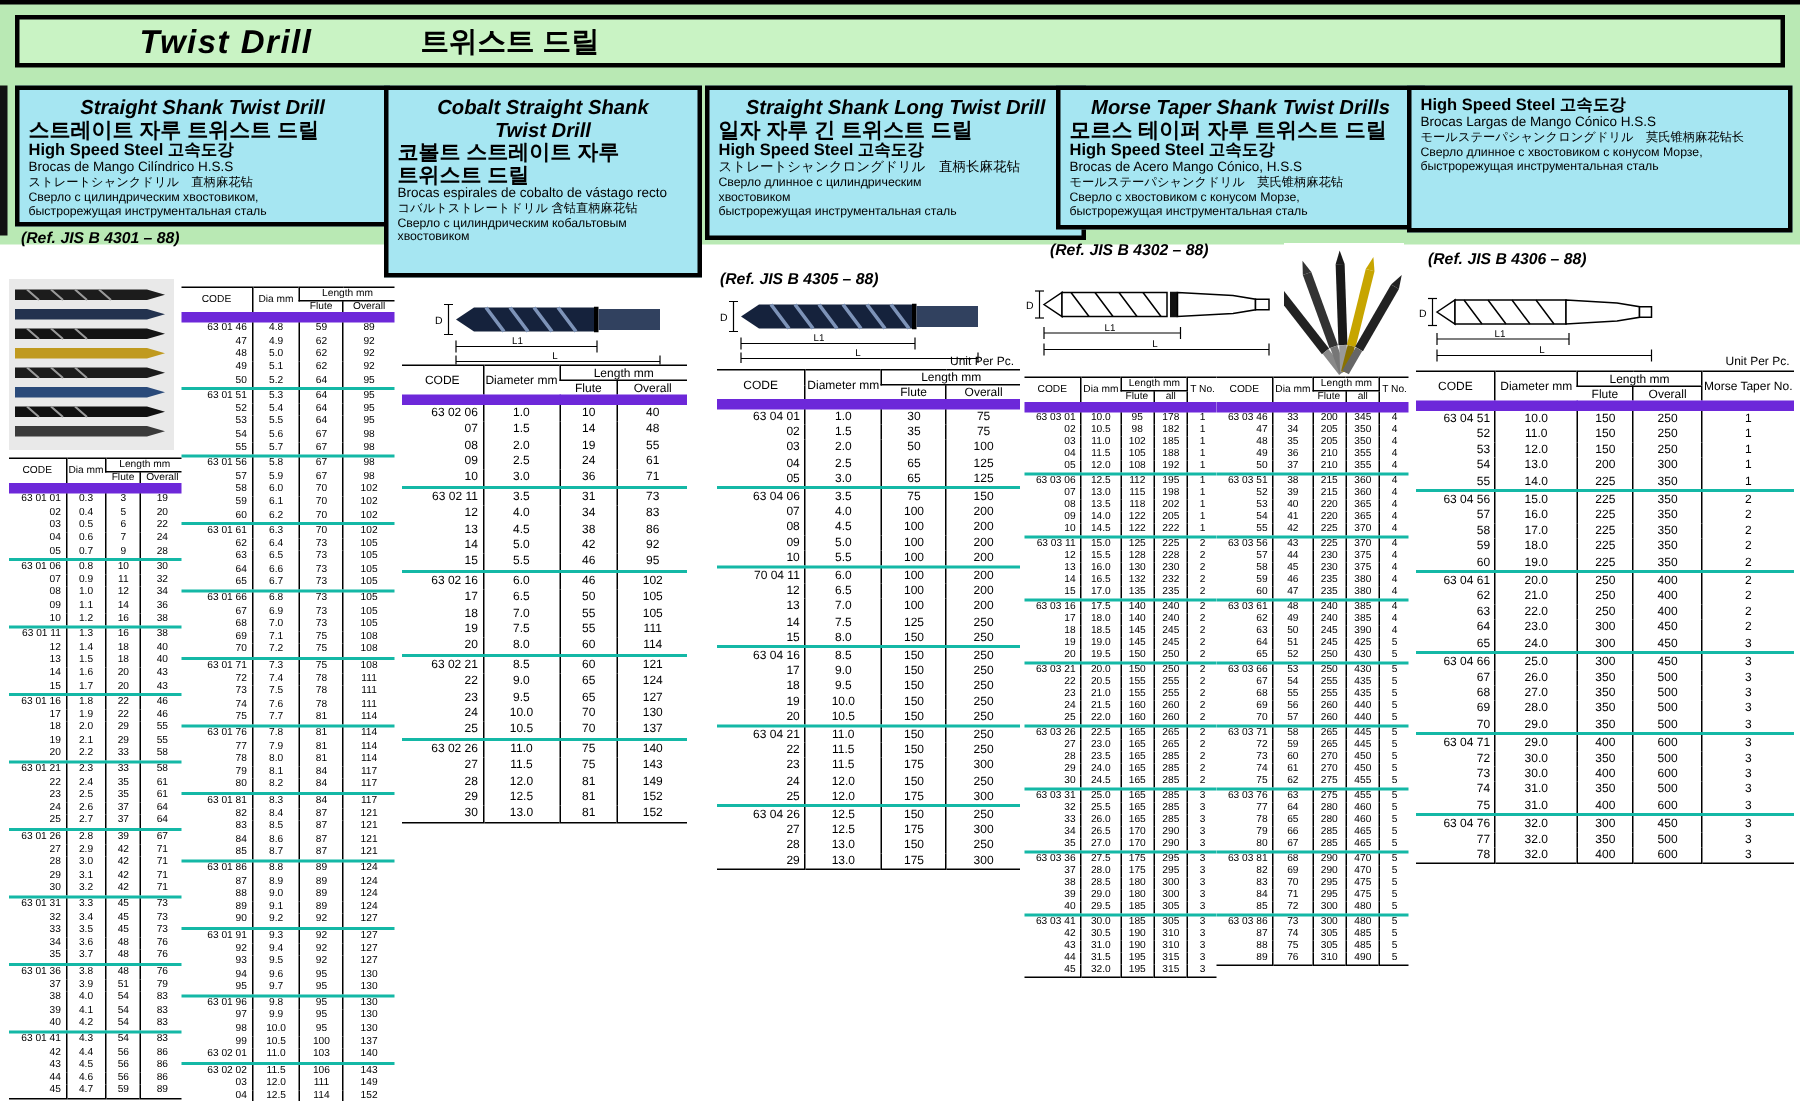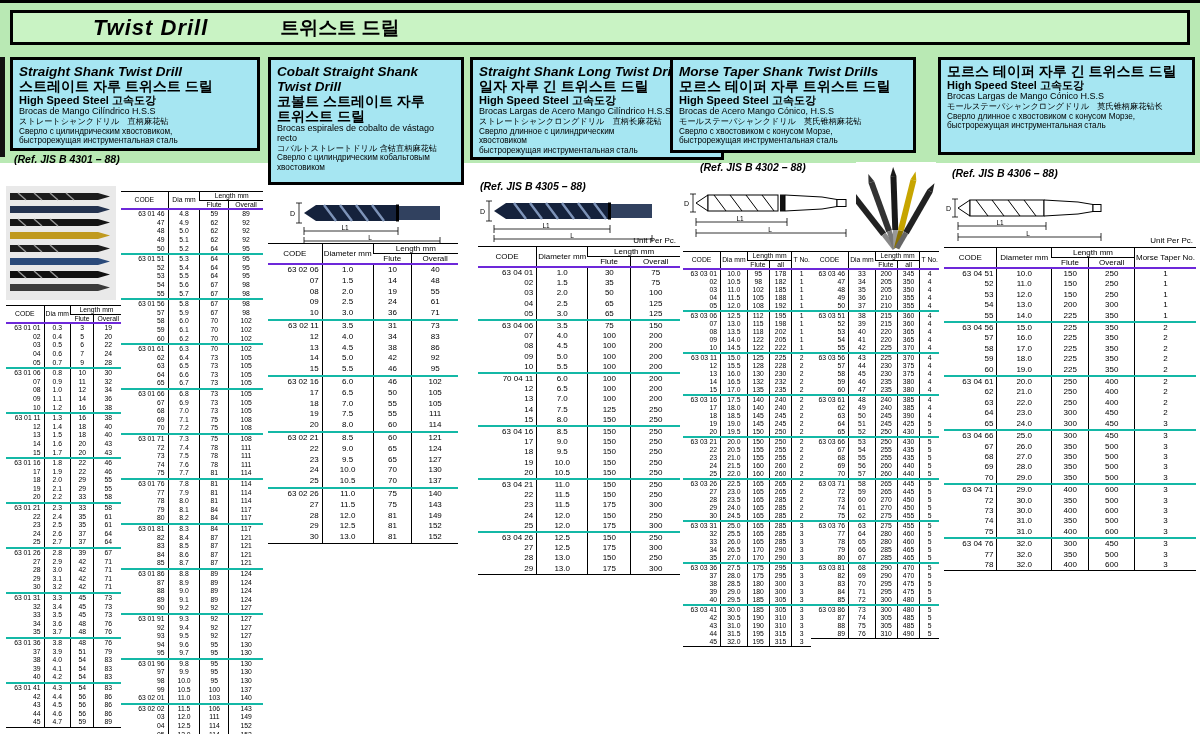--- a/index.html
+++ b/index.html
@@ -7,36 +7,36 @@
         font-family:"Liberation Sans",sans-serif;color:#000;}
   .abs{position:absolute;}
   #greenband{left:0;top:0;width:1200px;height:163px;background:#b9e9b4;}
   #topline{left:0;top:0;width:1200px;height:3px;background:#000;}
   #edgemark{left:0;top:57px;width:5px;height:100px;background:#111;}
   #titlebar{left:10px;top:10px;width:1180px;height:35px;background:#c9f3c4;border:3px solid #000;
             box-sizing:border-box;display:flex;align-items:center;padding-left:80px;}
   .title-en{font-style:italic;font-weight:bold;font-size:22px;letter-spacing:1px;}
   .title-ko{font-weight:bold;font-size:19px;margin-left:72px;}
   .hdrbox{background:#a6e6f2;border:3px solid #000;box-sizing:border-box;padding:4px 6px 0 6px;overflow:hidden;}
-  .hl-title{font-style:italic;font-weight:bold;font-size:13.5px;line-height:15px;white-space:nowrap;}
+  .hl-title{font-style:italic;font-weight:bold;font-size:13.5px;line-height:15px;white-space:nowrap;text-align:center;}
   .hl-ko{font-weight:bold;font-size:14px;line-height:15px;white-space:nowrap;}
   .hl-hss{font-weight:bold;font-size:11px;line-height:13px;}
   .hl-hss:empty{display:none;}
   .hl-small{font-size:8.2px;line-height:9.8px;}
   .hl-smalls > div:first-child{font-size:9px;}
   .ref{font-style:italic;font-weight:bold;font-size:10.5px;white-space:nowrap;}
   .unit{font-size:8px;text-align:right;white-space:nowrap;}
   
   .tbl table.cat{border-collapse:collapse;background:#fff;width:100%;
                  border-top:1px solid #000;border-bottom:1px solid #000;}
   .cat th,.cat td{padding:0 1px;font-weight:normal;white-space:nowrap;overflow:hidden;}
   .cat th{text-align:center;vertical-align:middle;border-left:1px solid #000;}
   .cat td{border-left:1px solid #000;}
   .cat tr > *:first-child{border-left:none;}
-  .cat thead{border-bottom:2px solid #6d28d9;}
+  .cat thead{border-bottom:7px solid #6d28d9;}
   .cat thead tr:first-child th{border-bottom:1px solid #000;}
   .cat thead th[rowspan]{border-bottom:none;}
   .cat tbody.grp{border-top:2px solid #14b8a6;}
   .cat td.c0{text-align:right;padding-right:3px;}
   .cat td.c1,.cat td.c2,.cat td.c3,.cat td.c4{text-align:center;}
   
   .t1a,.t1b,.t4l,.t4r{font-size:6.8px;}
   .t1a th,.t1b th,.t4l th,.t4r th{font-size:6.8px;line-height:7.6px;}
   .t1a td,.t1b td{line-height:8.6px;}
   .t4l td,.t4r td{line-height:8.0px;}
@@ -77,21 +77,21 @@
         <div class="hl-ko">스트레이트 자루 트위스트 드릴</div>
       </div>
     <div class="hl-hss">High Speed Steel 고속도강</div>
     <div class="hl-smalls">
         <div class="hl-small">Brocas de Mango Cilíndrico H.S.S</div>
         <div class="hl-small">ストレートシャンクドリル　直柄麻花钻</div>
         <div class="hl-small">Сверло с цилиндрическим хвостовиком,</div>
         <div class="hl-small">быстрорежущая инструментальная сталь</div>
       </div>
   </div>
-  <div class="hdrbox abs" style="left:268px;top:57px;width:196px;height:128px;">
+  <div class="hdrbox abs" style="left:256px;top:57px;width:212px;height:128px;">
     <div>
         <div class="hl-title">Cobalt Straight Shank</div>
         <div class="hl-title">Twist Drill</div>
       </div>
     <div>
         <div class="hl-ko">코볼트 스트레이트 자루</div>
         <div class="hl-ko">트위스트 드릴</div>
       </div>
     <div class="hl-smalls">
         <div class="hl-small">Brocas espirales de cobalto de vástago recto</div>
@@ -102,46 +102,42 @@
   </div>
   <div class="hdrbox abs" style="left:470px;top:57px;width:254px;height:103px;">
     <div>
         <div class="hl-title">Straight Shank Long Twist Drill</div>
       </div>
     <div>
         <div class="hl-ko">일자 자루 긴 트위스트 드릴</div>
       </div>
     <div class="hl-hss">High Speed Steel 고속도강</div>
     <div class="hl-smalls">
-        <div class="hl-small">Brocas Largas de Acero Mango Cilíndrico H.S.S</div>
         <div class="hl-small">ストレートシャンクロングドリル　直柄长麻花钻</div>
         <div class="hl-small">Сверло длинное с цилиндрическим</div>
         <div class="hl-small">хвостовиком</div>
         <div class="hl-small">быстрорежущая инструментальная сталь</div>
       </div>
   </div>
-  <div class="hdrbox abs" style="left:670px;top:57px;width:246px;height:96px;">
+  <div class="hdrbox abs" style="left:704px;top:57px;width:246px;height:96px;">
     <div>
         <div class="hl-title">Morse Taper Shank Twist Drills</div>
       </div>
     <div>
         <div class="hl-ko">모르스 테이퍼 자루 트위스트 드릴</div>
       </div>
     <div class="hl-hss">High Speed Steel 고속도강</div>
     <div class="hl-smalls">
         <div class="hl-small">Brocas de Acero Mango Cónico, H.S.S</div>
         <div class="hl-small">モールステーパシャンクドリル　莫氏锥柄麻花钻</div>
         <div class="hl-small">Сверло с хвостовиком с конусом Морзе,</div>
         <div class="hl-small">быстрорежущая инструментальная сталь</div>
       </div>
   </div>
   <div class="hdrbox abs" style="left:938px;top:57px;width:257px;height:98px;">
-    <div>
-        <div class="hl-ko">모르스 테이퍼 자루 긴 트위스트 드릴</div>
-      </div>
     <div class="hl-hss">High Speed Steel 고속도강</div>
     <div class="hl-smalls">
         <div class="hl-small">Brocas Largas de Mango Cónico H.S.S</div>
         <div class="hl-small">モールステーパシャンクロングドリル　莫氏锥柄麻花钻长</div>
         <div class="hl-small">Сверло длинное с хвостовиком с конусом Морзе,</div>
         <div class="hl-small">быстрорежущая инструментальная сталь</div>
       </div>
   </div>
 
   <div class="ref abs" style="left:14px;top:153px;">(Ref. JIS B 4301 – 88)</div>

